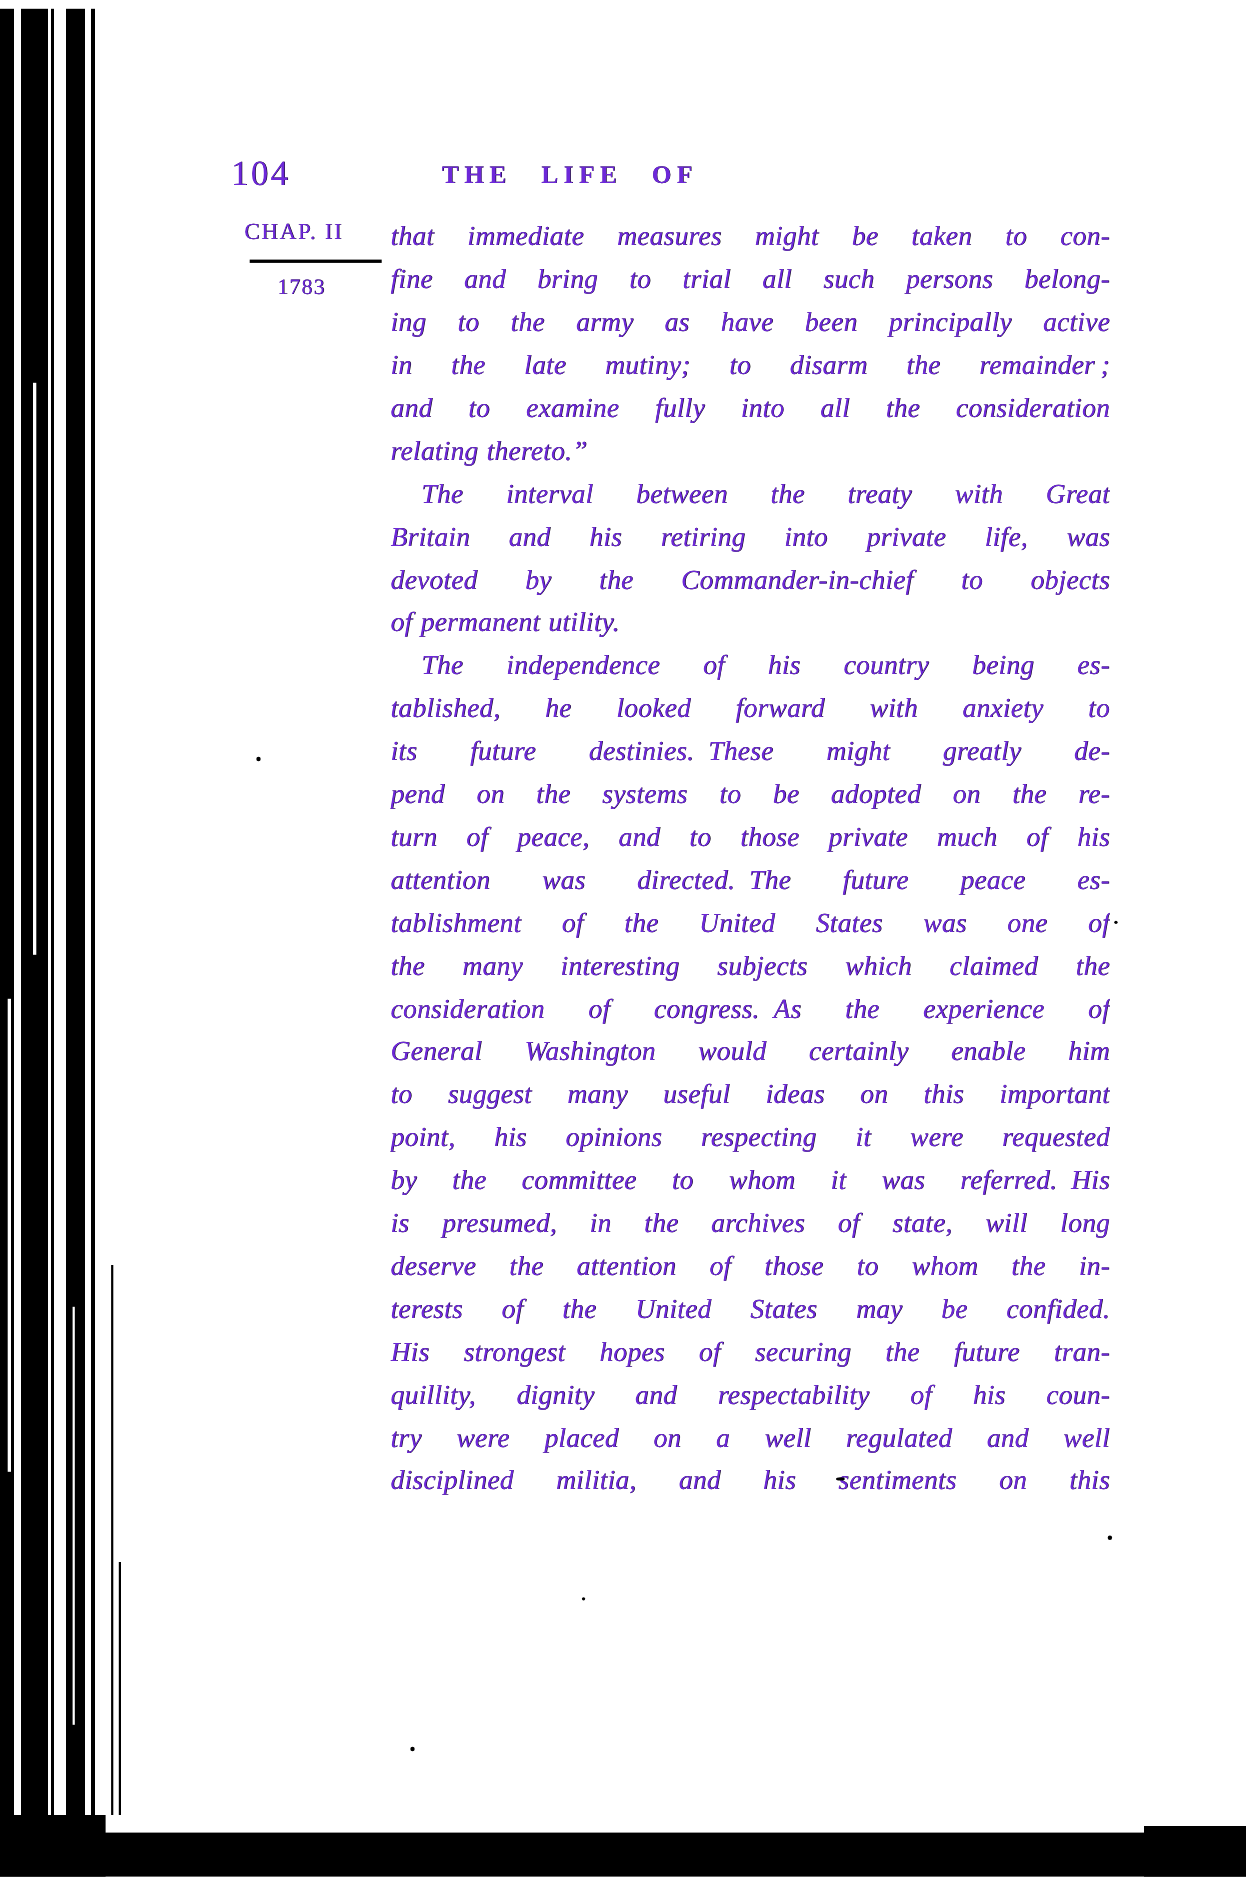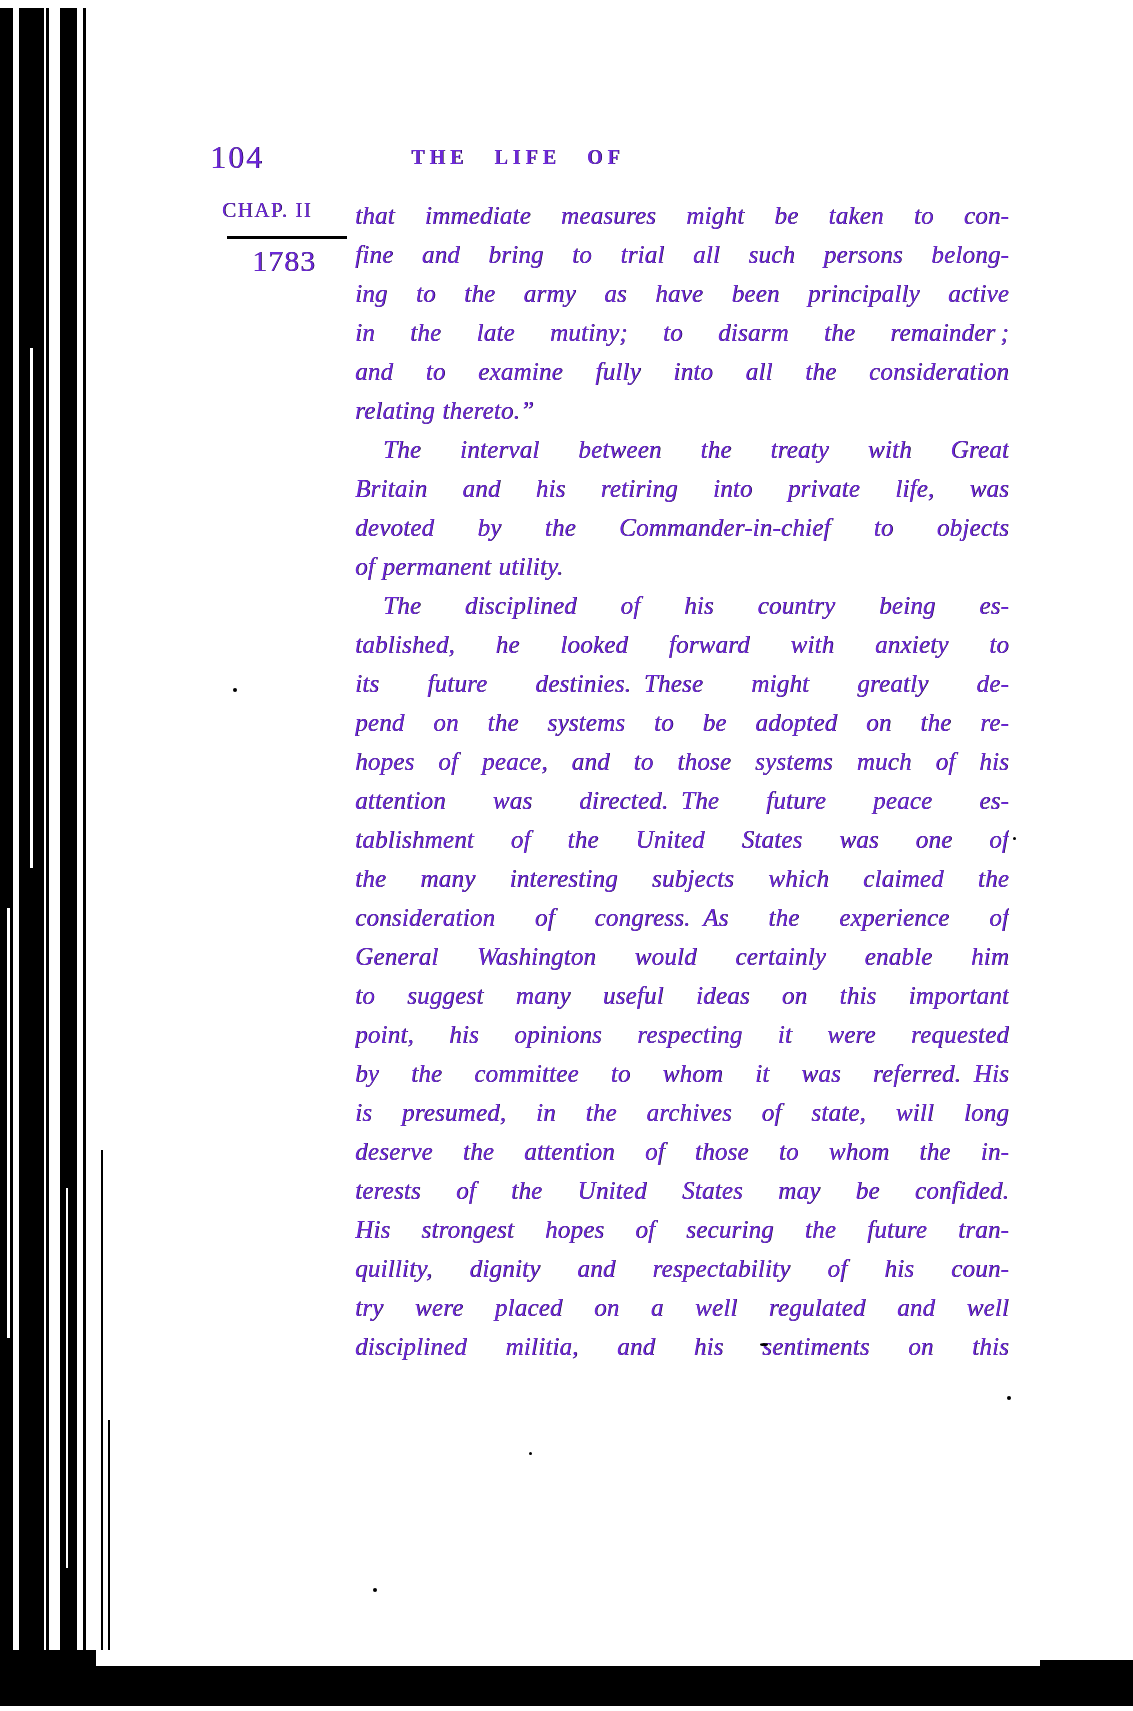--- a/index.html
+++ b/index.html
@@ -36,33 +36,33 @@
   .bottom-band-left{ position:absolute;left:0;top:1650px;width:96px;height:56px;background:#000; }
   .bottom-band-right{ position:absolute;left:1040px;top:1660px;width:93px;height:46px;background:#000; }
 
   .page-number{
     position:absolute;left:210px;top:140px;
     font-size:32px;line-height:34px;letter-spacing:2px;
   }
   .running-header{
     position:absolute;left:0;top:146px;width:1036px;
     text-align:center;
-    font-size:20px;font-weight:bold;
+    font-size:23px;font-weight:bold;
     letter-spacing:5px;word-spacing:16px;
   }
   .margin-chapter{
     position:absolute;left:222px;top:199px;
     font-size:21px;font-weight:normal;letter-spacing:1.5px;line-height:22px;
   }
   .margin-rule{
     position:absolute;left:227px;top:236px;width:120px;height:3px;background:#000;
   }
   .margin-year{
     position:absolute;left:252px;top:244px;
-    font-size:30px;line-height:34px;letter-spacing:1px;
+    font-size:20px;line-height:34px;letter-spacing:1px;
   }
 
   .body-column{
     position:absolute;left:355px;top:196px;width:654px;
     font-size:25px;line-height:39px;
     word-spacing:1px;letter-spacing:0.2px;font-style:italic;
   }
   .line{
     height:39px;overflow:hidden;
     text-align:justify;
@@ -97,25 +97,25 @@
       <div class="line">that immediate measures might be taken to con-</div>
       <div class="line">fine and bring to trial all such persons belong-</div>
       <div class="line">ing to the army as have been principally active</div>
       <div class="line">in the late mutiny; to disarm the remainder ;</div>
       <div class="line">and to examine fully into all the consideration</div>
       <div class="line para-end">relating thereto.”</div>
       <div class="line indent">The interval between the treaty with Great</div>
       <div class="line">Britain and his retiring into private life, was</div>
       <div class="line">devoted by the Commander-in-chief to objects</div>
       <div class="line para-end">of permanent utility.</div>
-      <div class="line indent">The disciplined of his country being es-</div>
+      <div class="line indent">The independence of his country being es-</div>
       <div class="line">tablished, he looked forward with anxiety to</div>
       <div class="line">its future destinies. These might greatly de-</div>
       <div class="line">pend on the systems to be adopted on the re-</div>
-      <div class="line">hopes of peace, and to those systems much of his</div>
+      <div class="line">turn of peace, and to those private much of his</div>
       <div class="line">attention was directed. The future peace es-</div>
       <div class="line">tablishment of the United States was one of</div>
       <div class="line">the many interesting subjects which claimed the</div>
       <div class="line">consideration of congress. As the experience of</div>
       <div class="line">General Washington would certainly enable him</div>
       <div class="line">to suggest many useful ideas on this important</div>
       <div class="line">point, his opinions respecting it were requested</div>
       <div class="line">by the committee to whom it was referred. His</div>
       <div class="line">is presumed, in the archives of state, will long</div>
       <div class="line">deserve the attention of those to whom the in-</div>

